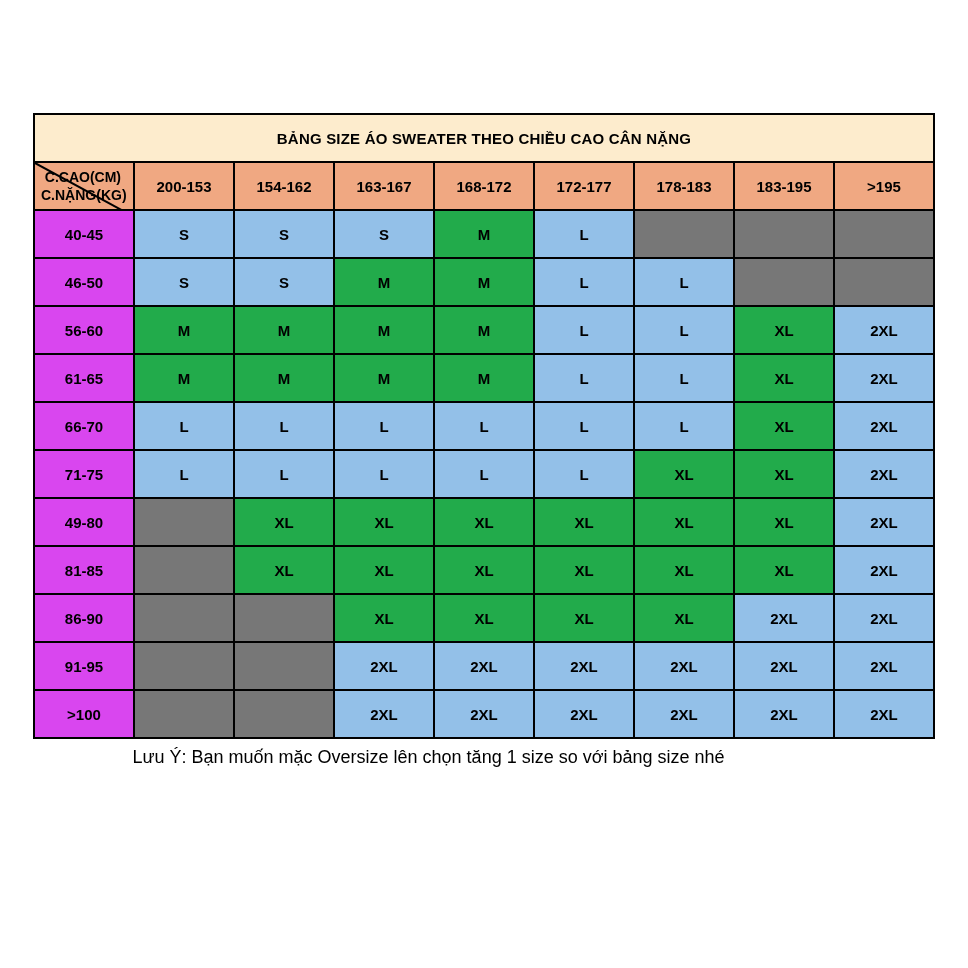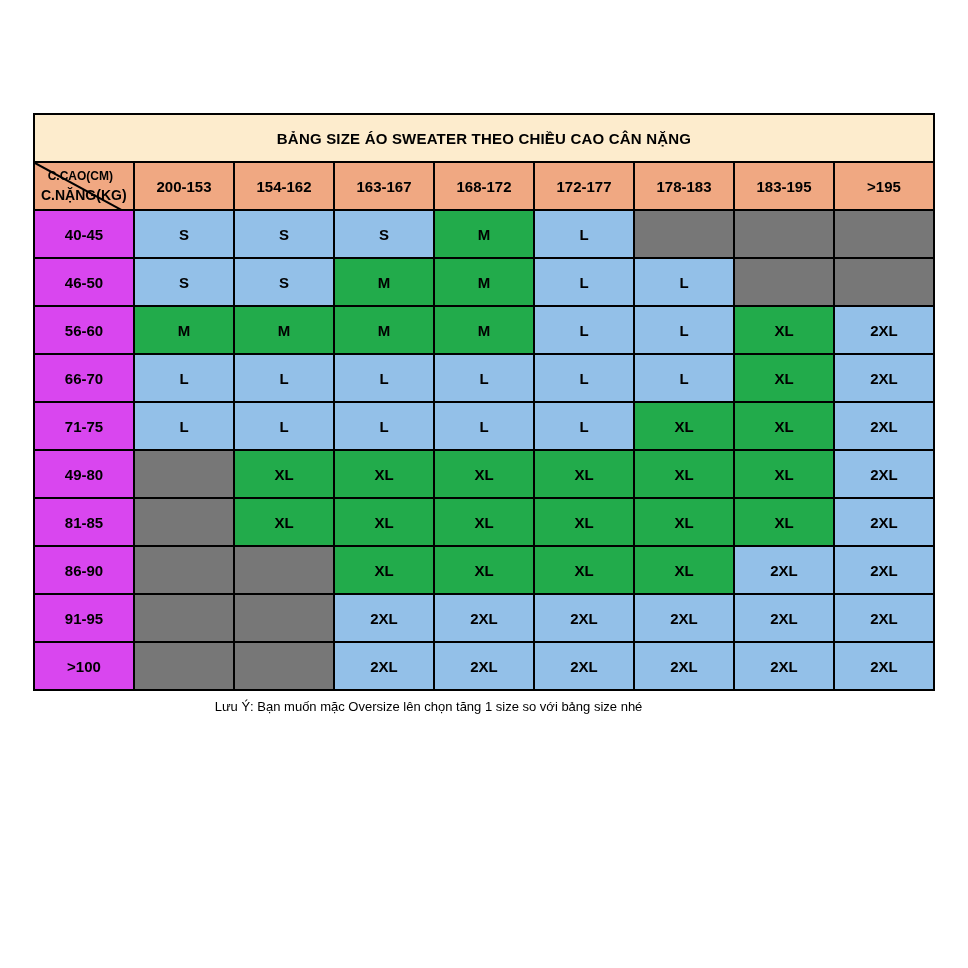--- a/index.html
+++ b/index.html
@@ -52,22 +52,22 @@
   }
   .corner-cell .diag {
     position: absolute;
     left: 0; top: 0; right: 0; bottom: 0;
     overflow: hidden;
   }
   .corner-cell .diag svg { display: block; }
   .corner-top {
     position: absolute;
     top: 6px;
-    right: 20px;
-    font-size: 12px;
+    right: 12px;
+    font-size: 14px;
     font-weight: bold;
   }
   .corner-bottom {
     position: absolute;
     bottom: 6px;
     left: 6px;
     font-size: 14px;
     font-weight: bold;
   }
   .head-cell {
@@ -81,21 +81,21 @@
     font-size: 17px;
     font-weight: bold;
     width: 162px;
   }
   .c-blue  { background: #93c0e8; }
   .c-green { background: #22ab4b; }
   .c-gray  { background: #777777; }
   .note {
     margin-top: 8px;
     text-align: center;
-    font-size: 13px;
+    font-size: 18px;
     font-weight: normal;
     color: #000;
     font-family: "Liberation Sans", sans-serif;
   }
 </style>
 </head>
 <body>
 
 <div id="wrap">
   <table class="size-table">
@@ -149,20 +149,31 @@
           <td class="c-green">M</td>
           <td class="c-green">M</td>
           <td class="c-green">M</td>
           <td class="c-green">M</td>
           <td class="c-blue">L</td>
           <td class="c-blue">L</td>
           <td class="c-green">XL</td>
           <td class="c-blue">2XL</td>
         </tr>
         <tr>
+          <td class="row-head">61-65</td>
+          <td class="c-green">M</td>
+          <td class="c-green">M</td>
+          <td class="c-green">M</td>
+          <td class="c-green">M</td>
+          <td class="c-blue">L</td>
+          <td class="c-blue">L</td>
+          <td class="c-green">XL</td>
+          <td class="c-blue">2XL</td>
+        </tr>
+        <tr>
           <td class="row-head">66-70</td>
           <td class="c-blue">L</td>
           <td class="c-blue">L</td>
           <td class="c-blue">L</td>
           <td class="c-blue">L</td>
           <td class="c-blue">L</td>
           <td class="c-blue">L</td>
           <td class="c-green">XL</td>
           <td class="c-blue">2XL</td>
         </tr>

